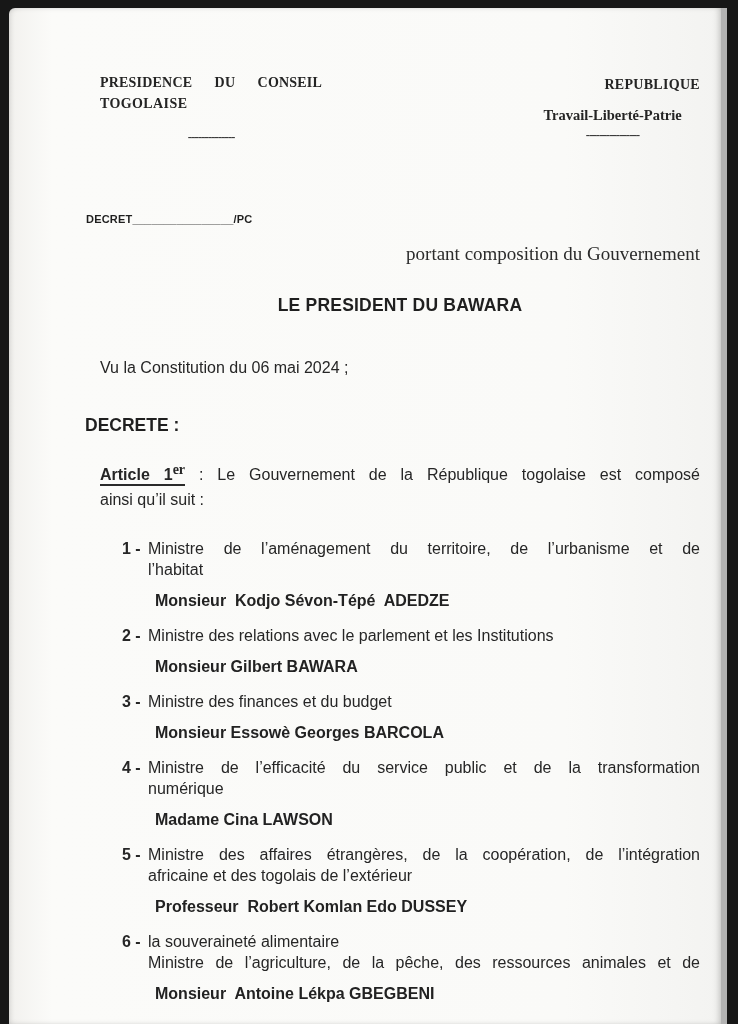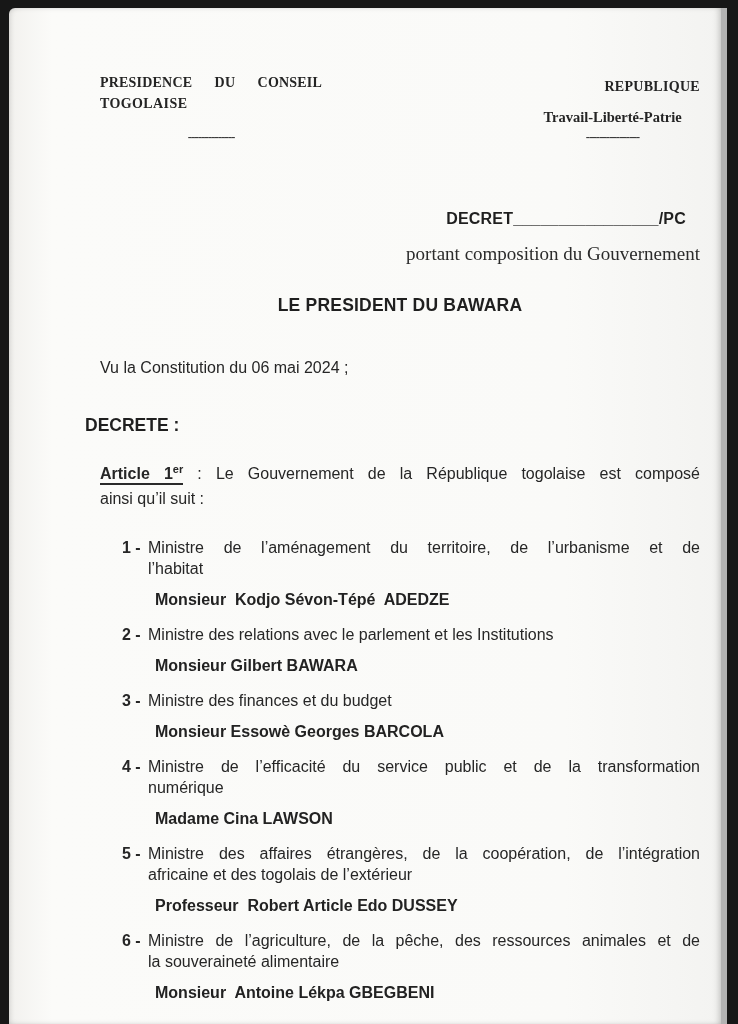--- a/index.html
+++ b/index.html
@@ -25,21 +25,21 @@
     box-shadow: inset -4px 0 7px -3px rgba(0,0,0,0.25), inset 3px 0 6px -3px rgba(0,0,0,0.18);
     color: #262626;
   }
 
   .content { padding: 64px 21px 0 91px; }
 
   
   .letterhead {
     display: flex;
     justify-content: space-between;
-    align-items: flex-end;
+    align-items: center;
     font-family: "Liberation Serif", serif;
     font-weight: 700;
     color: #242424;
     font-size: 14px;
   }
   .lh-left { width: 222px; }
   .lh-left-line1 {
     text-align: justify;
     text-align-last: justify;
     line-height: 21px;
@@ -59,24 +59,24 @@
   .lh-right-dashes {
     margin-top: 3px;
     letter-spacing: -1px;
     font-size: 13px;
     color: #333;
   }
 
   
   .decree-title {
     margin-top: 62px;
-    text-align: right;
+    text-align: left;
     transform: translateX(-14px);
     font-weight: 700;
-    font-size: 16px;
+    font-size: 11px;
     color: #1f1f1f;
     letter-spacing: 0.2px;
     line-height: 24px;
   }
   .decree-subject {
     margin-top: 10px;
     text-align: right;
     font-family: "Liberation Serif", serif;
     font-size: 19px;
     color: #2b2b2b;
@@ -110,21 +110,21 @@
 
   
   .article { margin-top: 20px; font-size: 16px; }
   .a-line { line-height: 25px; }
   .a-line.justify { text-align: justify; text-align-last: justify; }
   .article-label {
     font-weight: 700;
     border-bottom: 2px solid #2a2a2a;
     padding-bottom: 1px;
   }
-  .article-label sup { font-size: 11px; }
+  .article-label sup { font-size: 14px; font-family: Liberation Serif, serif; }
 
   
   .ministers { margin-top: 26px; margin-left: 22px; font-size: 16px; }
   .minister { margin-bottom: 14px; }
   .m-row { display: flex; }
   .m-num { font-weight: 700; width: 26px; flex: none; line-height: 21px; }
   .m-title { flex: 1; }
   .t-line { line-height: 21px; }
   .t-line.justify { text-align: justify; text-align-last: justify; }
   .m-name {
@@ -215,29 +215,29 @@
         </div>
 
         <div class="minister">
           <div class="m-row">
             <span class="m-num">5 -</span>
             <div class="m-title">
               <div class="t-line justify">Ministre des affaires étrangères, de la coopération, de l’intégration</div>
               <div class="t-line">africaine et des togolais de l’extérieur</div>
             </div>
           </div>
-          <div class="m-name">Professeur  Robert Article Edo DUSSEY</div>
+          <div class="m-name">Professeur  Robert Komlan Edo DUSSEY</div>
         </div>
 
         <div class="minister">
           <div class="m-row">
             <span class="m-num">6 -</span>
             <div class="m-title">
+              <div class="t-line">la souveraineté alimentaire</div>
               <div class="t-line justify">Ministre de l’agriculture, de la pêche, des ressources animales et de</div>
-              <div class="t-line">la souveraineté alimentaire</div>
             </div>
           </div>
           <div class="m-name">Monsieur  Antoine Lékpa GBEGBENI</div>
         </div>
 
       </div>
     </div>
   </div>
 </div>
 

